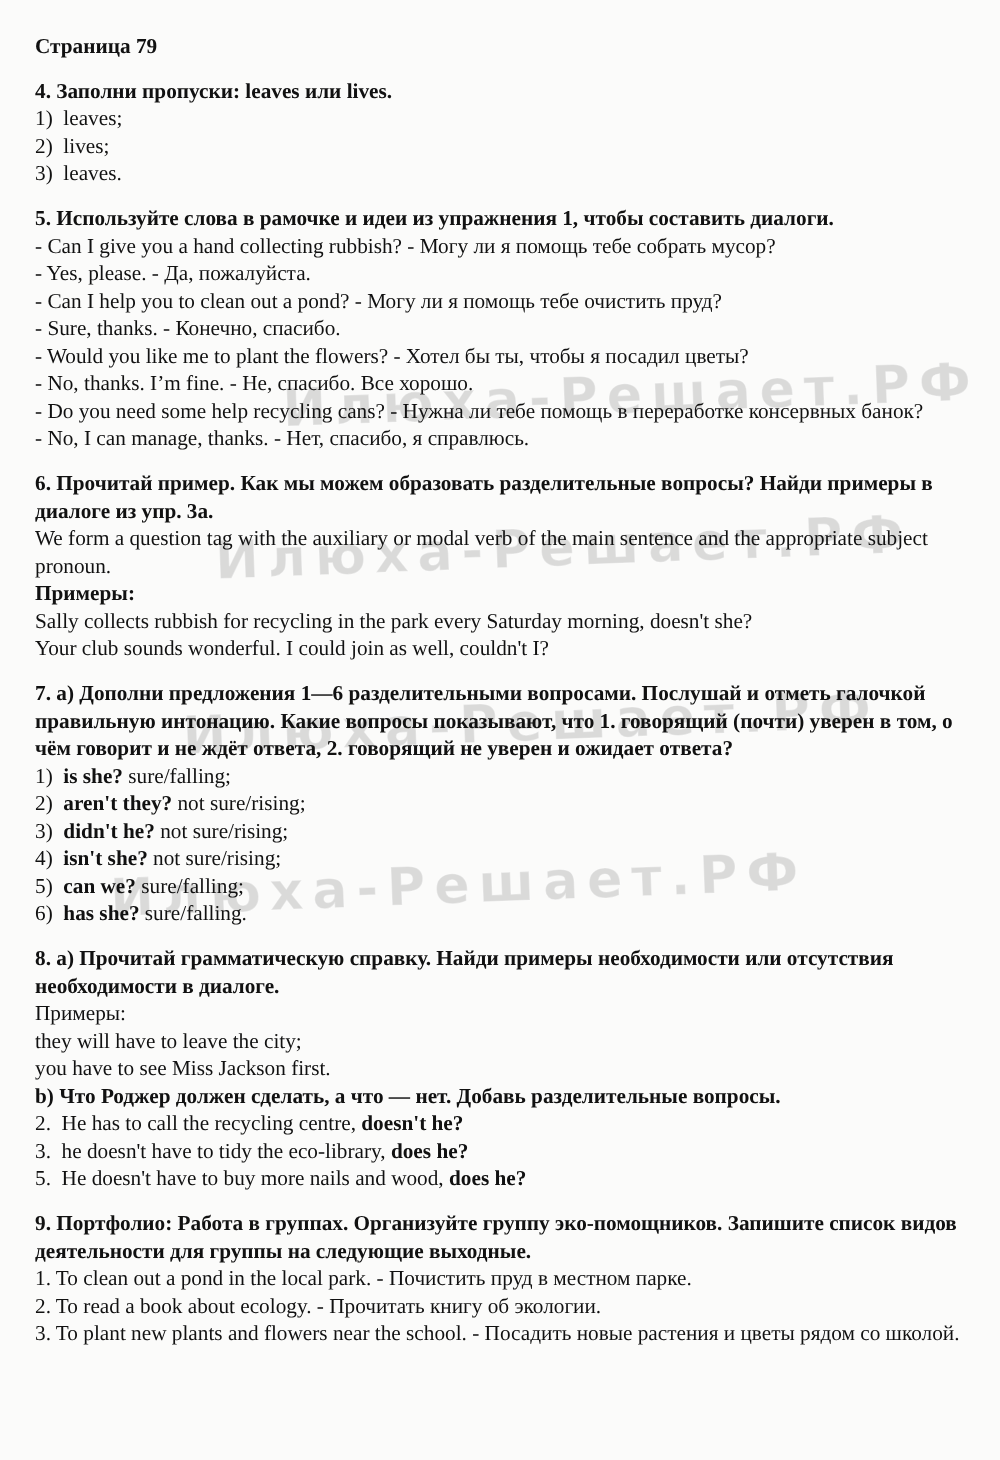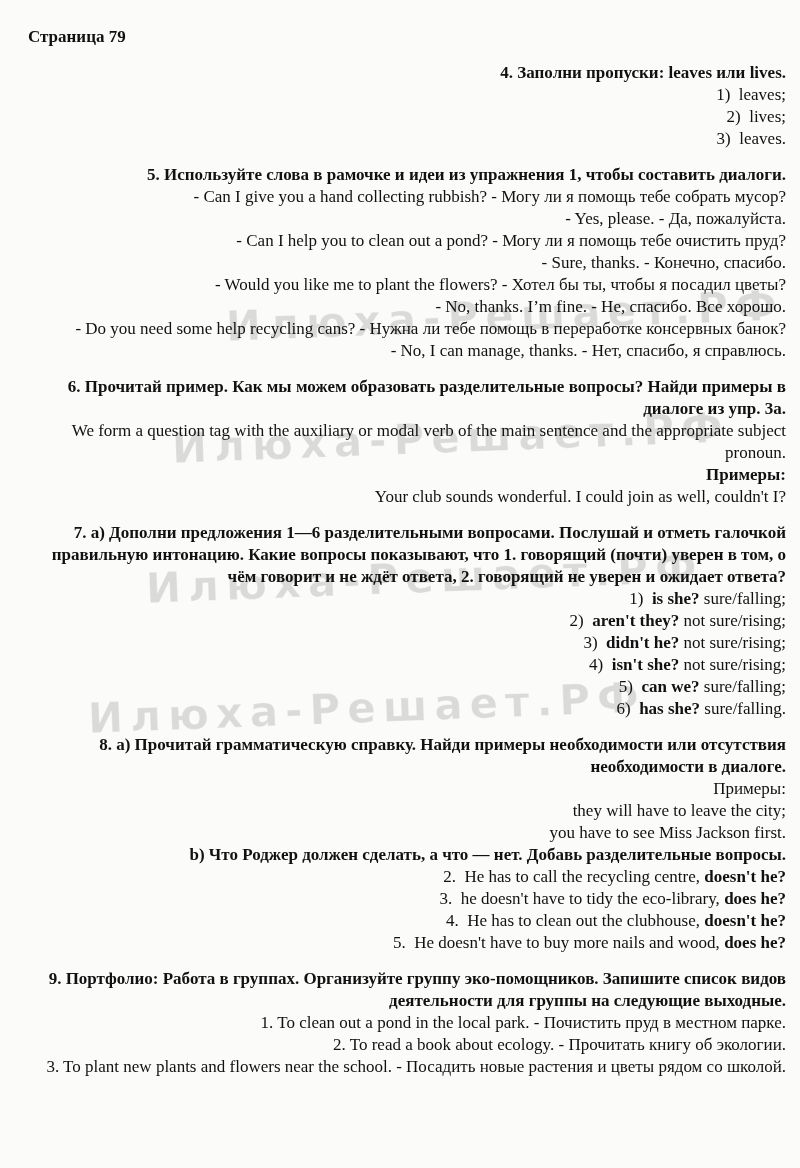--- a/index.html
+++ b/index.html
@@ -45,21 +45,20 @@
     line-height: 22px;
     margin: 0 0 14px 0;
   }
   .section { margin: 0 0 14px 0; }
   .section:last-child { margin-bottom: 4px; }
   .heading, .line {
     margin: 0;
     font-size: 17px;
     line-height: 22px;
     white-space: pre-wrap;
-    text-align: right;
   }
   .heading { font-weight: bold; }
   .line b { font-weight: bold; }
 </style>
 </head>
 <body>
 
 <div class="page">
   <div class="watermark-layer">
     <div class="watermark wm1" style="color: rgba(0, 0, 0, 0.13);">Илюха-Решает.РФ</div>
@@ -84,40 +83,40 @@
           <p class="line"><span>- Sure, thanks. - Конечно, спасибо.</span></p>
           <p class="line"><span>- Would you like me to plant the flowers? - Хотел бы ты, чтобы я посадил цветы?</span></p>
           <p class="line"><span>- No, thanks. I’m fine. - Не, спасибо. Все хорошо.</span></p>
           <p class="line"><span>- Do you need some help recycling cans? - Нужна ли тебе помощь в переработке консервных банок?</span></p>
           <p class="line"><span>- No, I can manage, thanks. - Нет, спасибо, я справлюсь.</span></p>
         </div>
         <div class="section">
           <p class="heading">6. Прочитай пример. Как мы можем образовать разделительные вопросы? Найди примеры в диалоге из упр. 3а.</p>
           <p class="line"><span>We form a question tag with the auxiliary or modal verb of the main sentence and the appropriate subject pronoun.</span></p>
           <p class="line"><b>Примеры:</b></p>
+          <p class="line"><span>Sally collects rubbish for recycling in the park every Saturday morning, doesn't she?</span></p>
           <p class="line"><span>Your club sounds wonderful. I could join as well, couldn't I?</span></p>
         </div>
         <div class="section">
           <p class="heading">7. а) Дополни предложения 1—6 разделительными вопросами. Послушай и отметь галочкой правильную интонацию. Какие вопросы показывают, что 1. говорящий (почти) уверен в том, о чём говорит и не ждёт ответа, 2. говорящий не уверен и ожидает ответа?</p>
           <p class="line"><span>1)  </span><b>is she?</b><span> sure/falling;</span></p>
           <p class="line"><span>2)  </span><b>aren't they?</b><span> not sure/rising;</span></p>
           <p class="line"><span>3)  </span><b>didn't he?</b><span> not sure/rising;</span></p>
           <p class="line"><span>4)  </span><b>isn't she?</b><span> not sure/rising;</span></p>
           <p class="line"><span>5)  </span><b>can we?</b><span> sure/falling;</span></p>
           <p class="line"><span>6)  </span><b>has she?</b><span> sure/falling.</span></p>
         </div>
         <div class="section">
           <p class="heading">8. а) Прочитай грамматическую справку. Найди примеры необходимости или отсутствия необходимости в диалоге.</p>
           <p class="line"><span>Примеры:</span></p>
           <p class="line"><span>they will have to leave the city;</span></p>
           <p class="line"><span>you have to see Miss Jackson first.</span></p>
           <p class="line"><b>b) Что Роджер должен сделать, а что — нет. Добавь разделительные вопросы.</b></p>
           <p class="line"><span>2.  He has to call the recycling centre, </span><b>doesn't he?</b></p>
           <p class="line"><span>3.  he doesn't have to tidy the eco-library, </span><b>does he?</b></p>
-          <p class="line"><span>4.  He has to clean out the clubhouse, </span><b>doesn't he?</b></p>
           <p class="line"><span>5.  He doesn't have to buy more nails and wood, </span><b>does he?</b></p>
         </div>
         <div class="section">
           <p class="heading">9. Портфолио: Работа в группах. Организуйте группу эко-помощников. Запишите список видов деятельности для группы на следующие выходные.</p>
           <p class="line"><span>1. To clean out a pond in the local park. - Почистить пруд в местном парке.</span></p>
           <p class="line"><span>2. To read a book about ecology. - Прочитать книгу об экологии.</span></p>
           <p class="line"><span>3. To plant new plants and flowers near the school. - Посадить новые растения и цветы рядом со школой.</span></p>
         </div>
       </div>
   </div>

